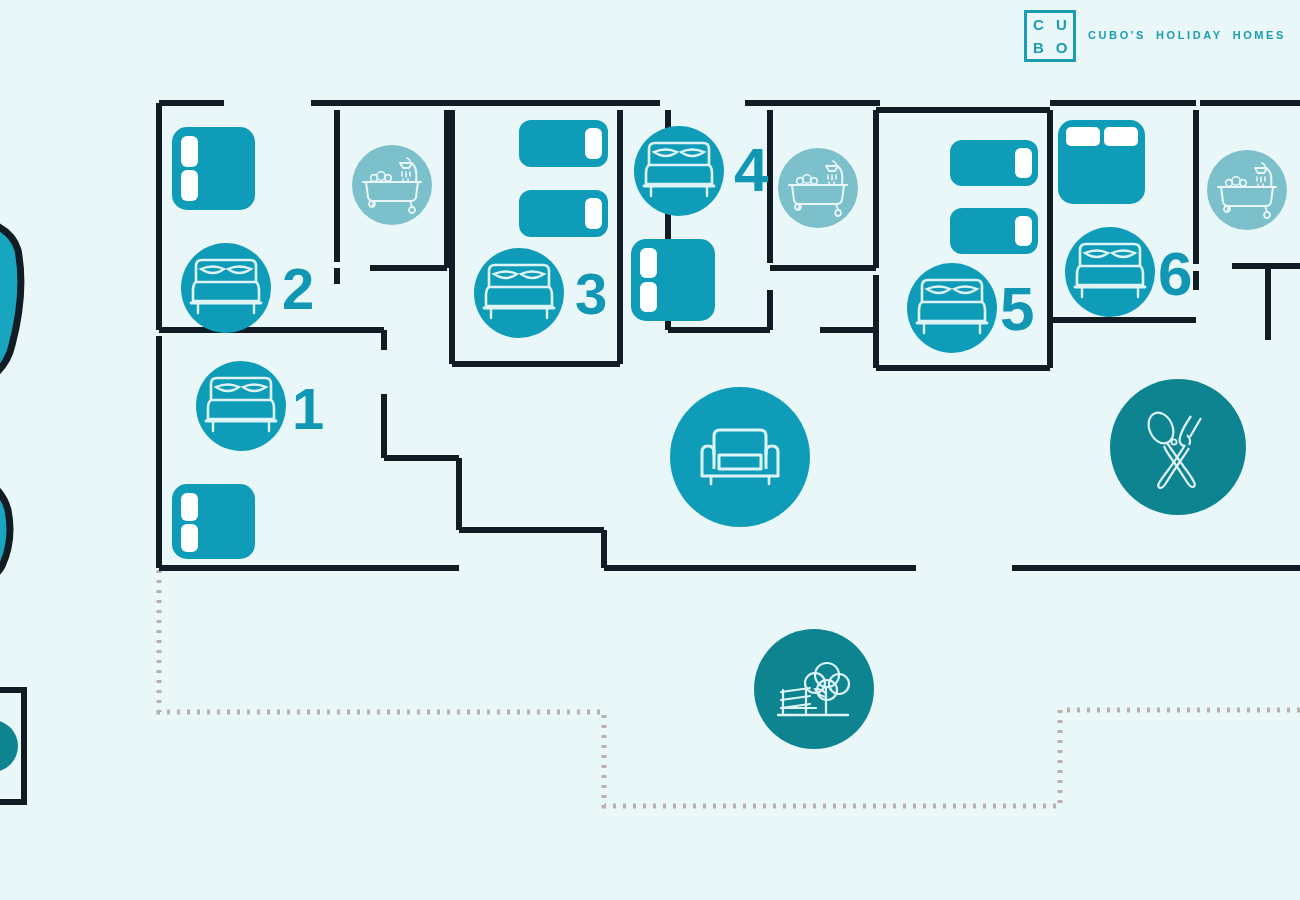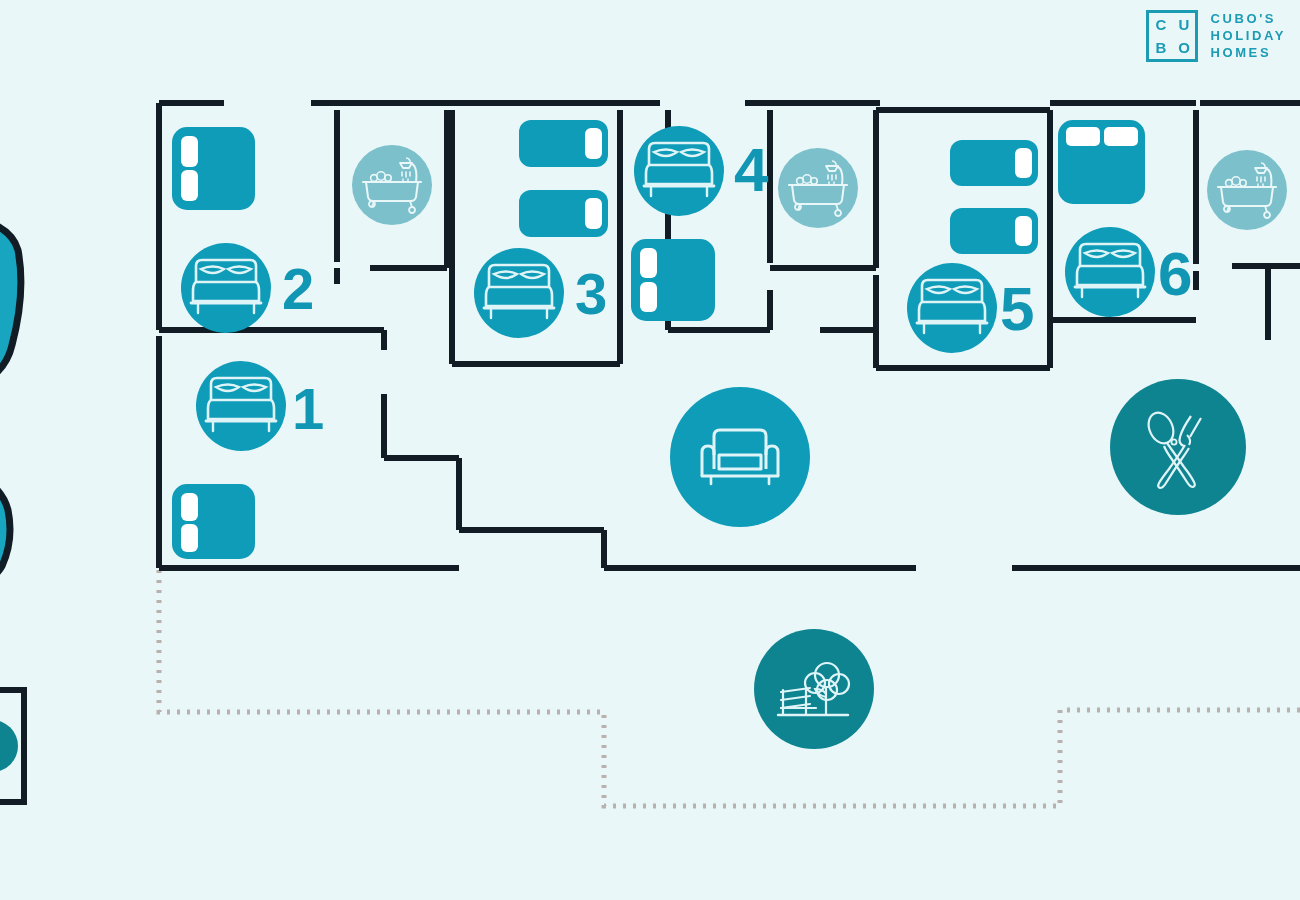--- a/index.html
+++ b/index.html
@@ -19,22 +19,22 @@
   .logo-mark{
     width:46px;height:46px;border:3px solid #1b9bb4;
     display:grid;grid-template-columns:1fr 1fr;grid-template-rows:1fr 1fr;
     place-items:center;
   }
   .logo-mark span{
     font-size:15px;font-weight:bold;color:#1b9bb4;
     font-family:"Liberation Sans", sans-serif;line-height:1;
   }
   .logo-text{
-    display:flex;flex-direction:column;gap:3px;
-    color:#1b9bb4;font-weight:bold;font-size:13px;
+    display:flex;flex-direction:row;gap:10px;
+    color:#1b9bb4;font-weight:bold;font-size:11px;
     letter-spacing:2.6px;line-height:1.08;
   }
 
   
   .roomnum{
     position:absolute;color:#1196b3;font-weight:bold;
     font-size:58px;line-height:1;letter-spacing:-1px;
     font-family:"Liberation Sans", sans-serif;
   }
   .roomnum.big{font-size:62px;}

